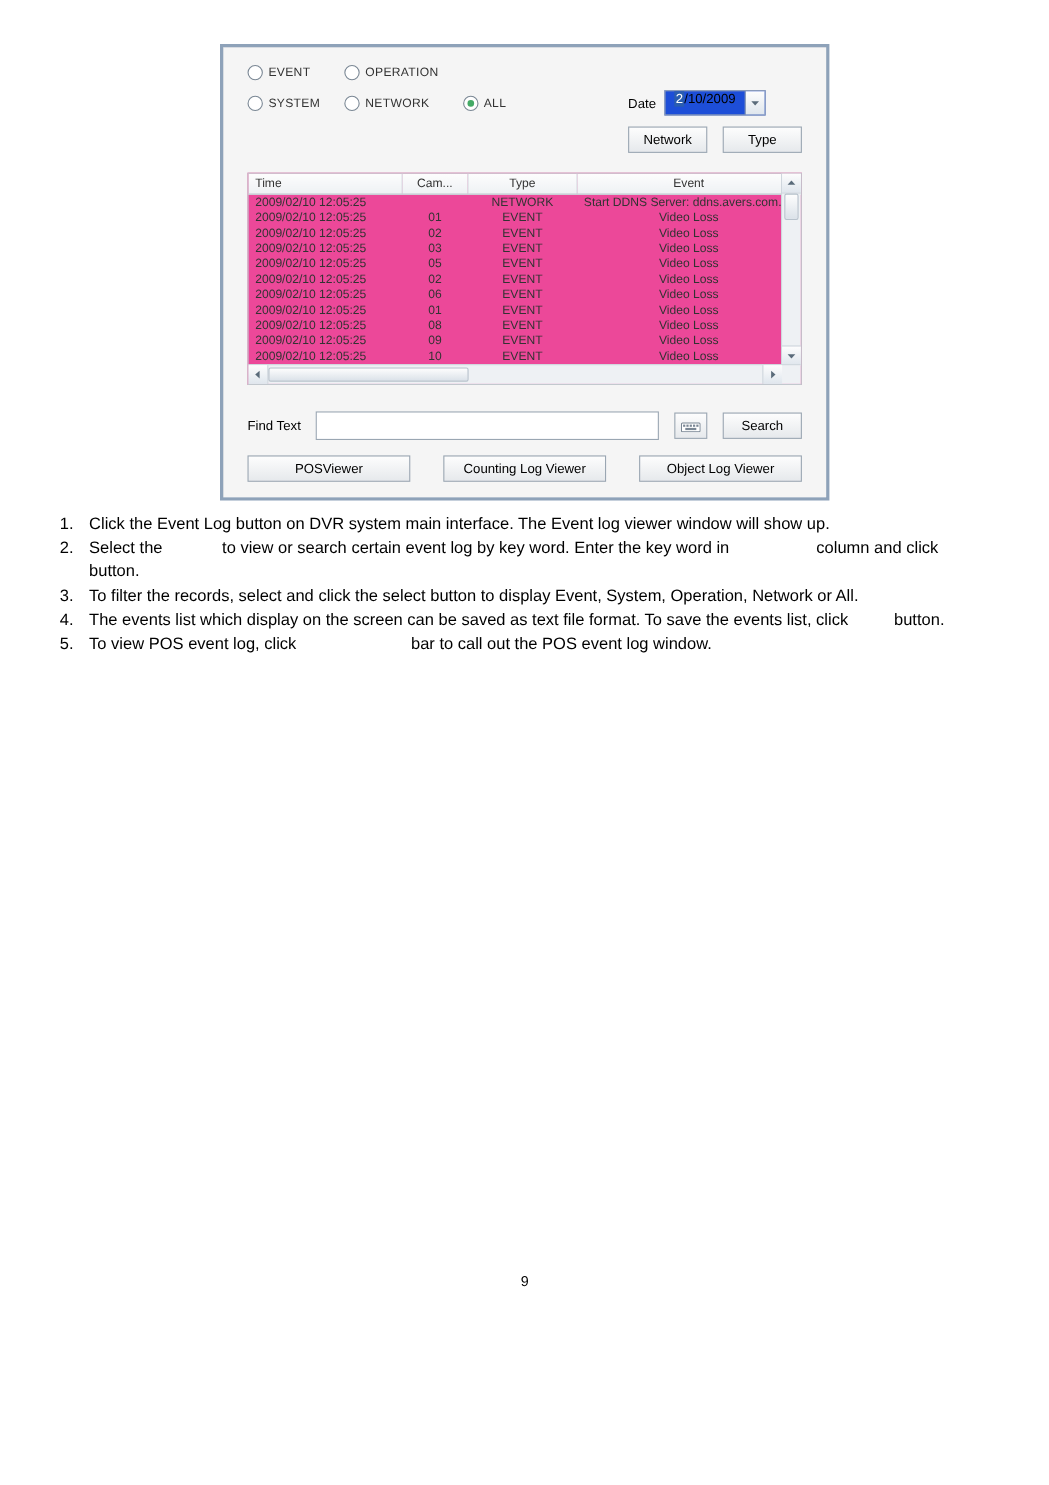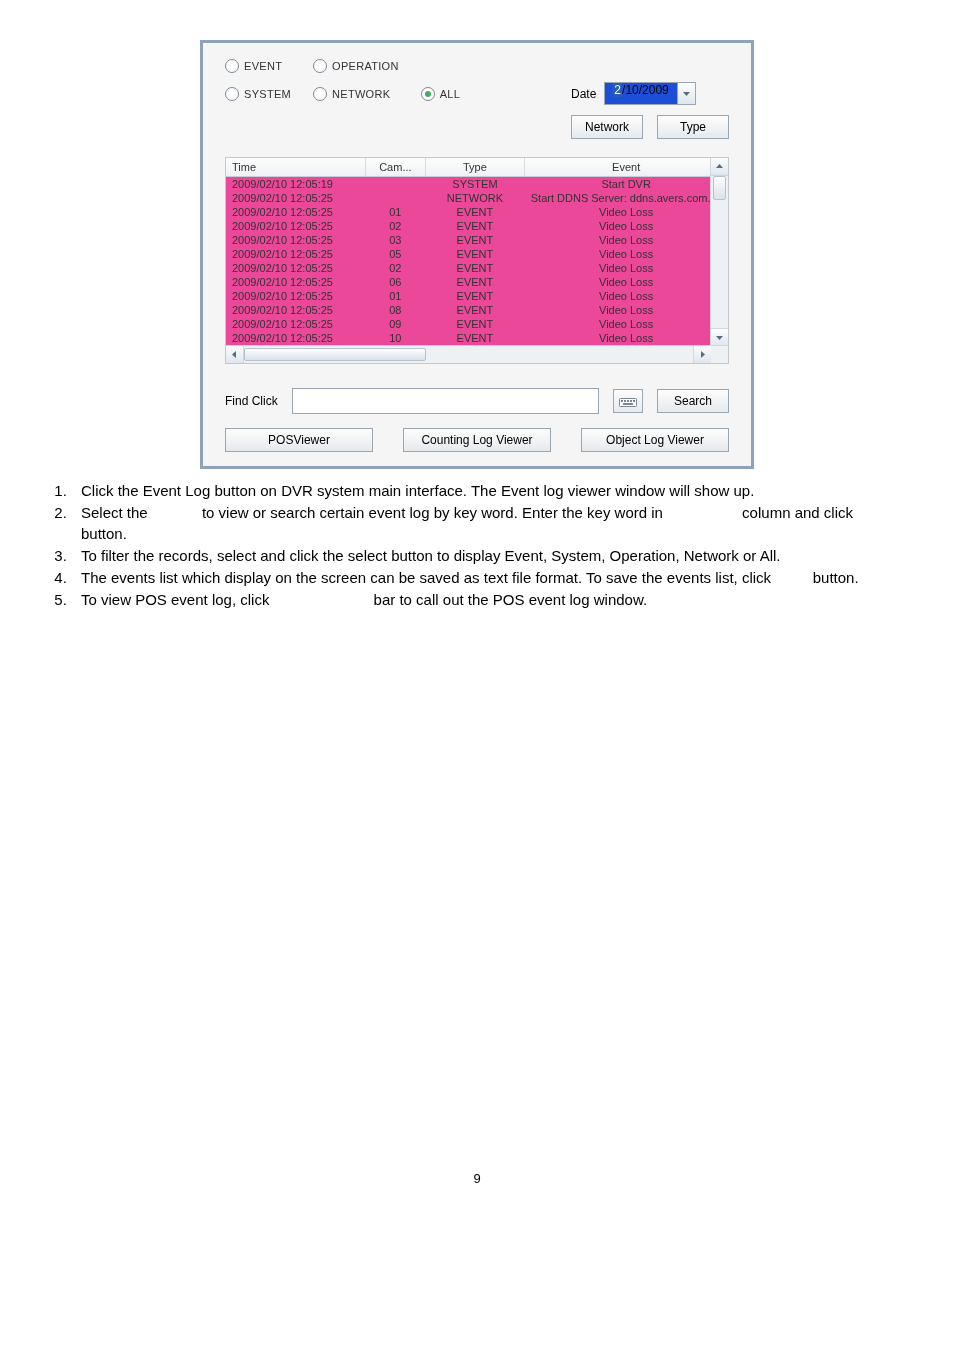--- a/index.html
+++ b/index.html
@@ -272,26 +272,20 @@
             <thead>
               <tr>
                 <th class="col-time">Time</th>
                 <th class="col-cam center">Cam...</th>
                 <th class="col-type center">Type</th>
                 <th class="center">Event</th>
               </tr>
             </thead>
             <tbody id="tbody">
                 <tr>
-                  <td>2009/02/10 12:05:19</td>
-                  <td class="center"></td>
-                  <td class="center">SYSTEM</td>
-                  <td class="center">Start DVR</td>
-                </tr>
-                <tr>
                   <td>2009/02/10 12:05:25</td>
                   <td class="center"></td>
                   <td class="center">NETWORK</td>
                   <td class="center">Start DDNS Server: ddns.avers.com.tw</td>
                 </tr>
                 <tr>
                   <td>2009/02/10 12:05:25</td>
                   <td class="center">01</td>
                   <td class="center">EVENT</td>
                   <td class="center">Video Loss</td>
@@ -374,21 +368,21 @@
             <div class="hthumb"></div>
             <div class="ha r">
                 <svg width="9" height="9" viewBox="0 0 9 9">
                   <path class="arrow-glyph" d="M3 1 L7 4.5 L3 8 Z"></path>
                 </svg>
               </div>
           </div>
         </div>
 
         <div class="find-row">
-          <span>Find Click</span>
+          <span>Find Text</span>
           <div class="fld"></div>
           <div class="kb-icon">
             <svg width="18" height="12" viewBox="0 0 18 12">
                 <rect x="0.5" y="3.5" width="17" height="8" rx="1" fill="#fff" stroke="#7a8794"></rect>
                 <rect x="2" y="5" width="2" height="2" fill="#7a8794"></rect>
                 <rect x="5" y="5" width="2" height="2" fill="#7a8794"></rect>
                 <rect x="8" y="5" width="2" height="2" fill="#7a8794"></rect>
                 <rect x="11" y="5" width="2" height="2" fill="#7a8794"></rect>
                 <rect x="14" y="5" width="2" height="2" fill="#7a8794"></rect>
                 <rect x="4" y="8" width="10" height="2" fill="#7a8794"></rect>

